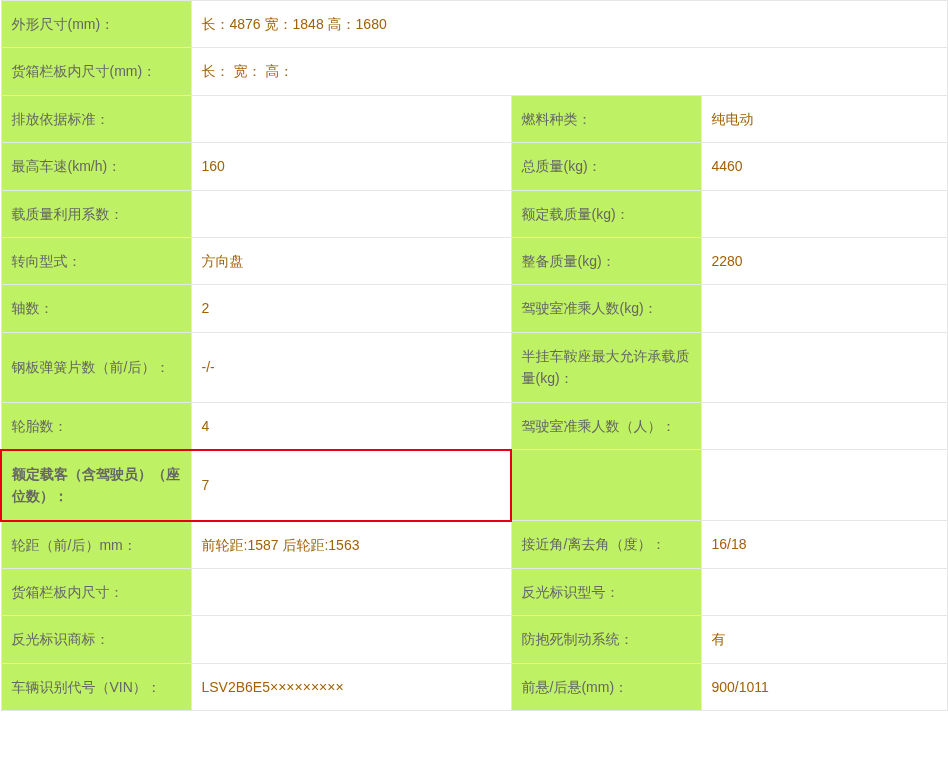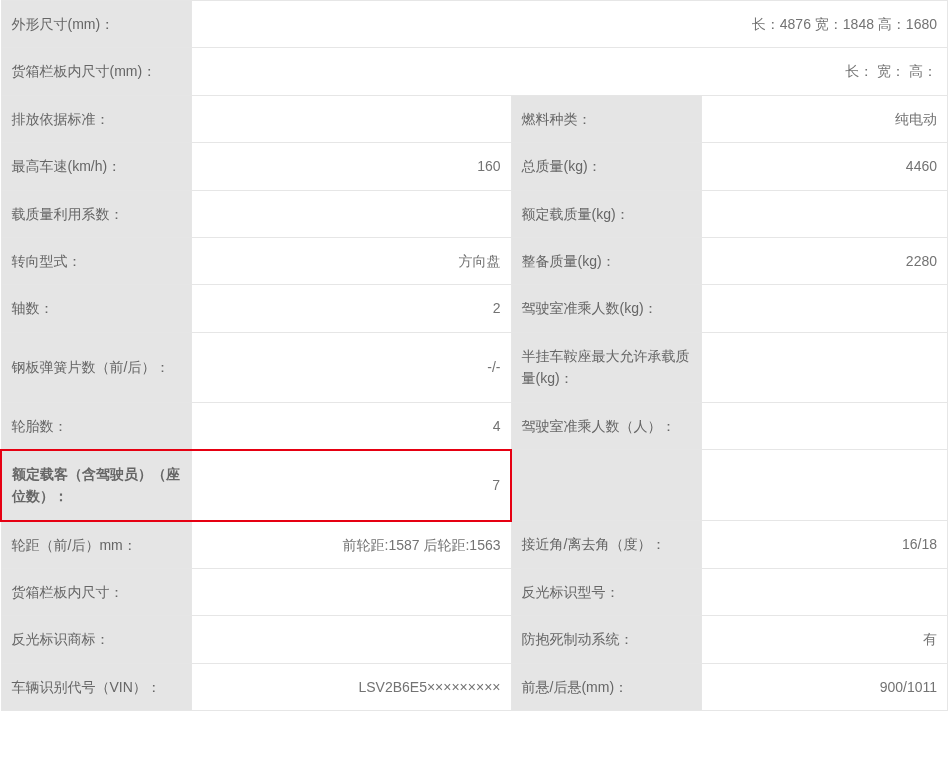--- a/index.html
+++ b/index.html
@@ -12,22 +12,22 @@
   table.spec {
     width: 100%; border-collapse: collapse; table-layout: fixed;
   }
   table.spec td {
     border: 1px solid #e6e6e6;
     padding: 12px 10px;
     vertical-align: middle;
     line-height: 1.6;
     word-break: break-all;
   }
-  td.lbl { background: #e5e5e5; color: #666; }
-  td.val { background: #fff; color: #737373; text-align: right; }
+  td.lbl { background: #bef264; color: #666; }
+  td.val { background: #fff; color: #a16207; }
   
   tr.marked td.mark-l { border: 2px solid #e60012; border-right: 1px solid #e6e6e6; font-weight: bold; }
   tr.marked td.mark-r { border: 2px solid #e60012; border-left: 1px solid #e6e6e6; }
 </style>
 </head>
 <body>
 
 <table class="spec">
   <colgroup>
     <col style="width:190px">

